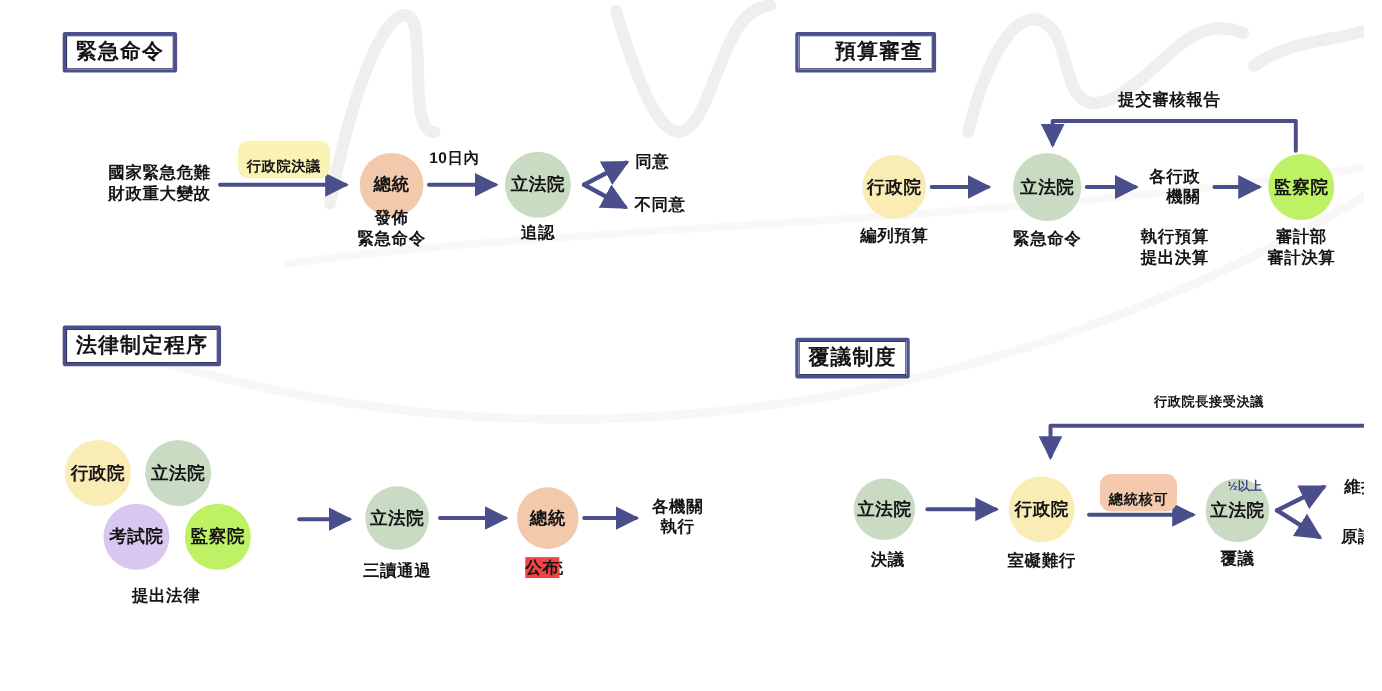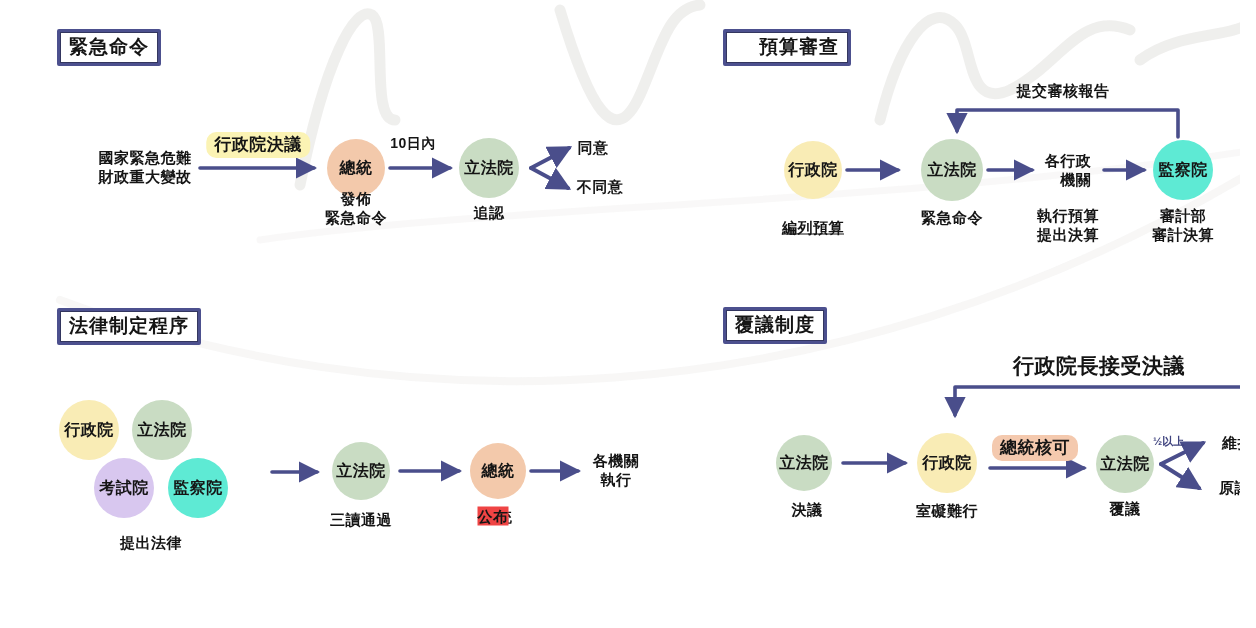--- a/index.html
+++ b/index.html
@@ -8,26 +8,26 @@
   svg.overlay{position:absolute;left:0;top:0;z-index:1;}
   .title-box{position:absolute;z-index:2;border:3px solid #4c508e;border-radius:2px;background:#fff;
     padding:2px 9px 3px;font-weight:bold;font-size:19px;letter-spacing:1px;color:#151515;
     box-shadow:inset 0 0 0 1px #33365f;}
   .circle{position:absolute;z-index:2;border-radius:50%;display:flex;align-items:center;justify-content:center;
     font-weight:bold;font-size:16px;color:#151515;transform:translate(-50%,-50%);letter-spacing:.5px;}
   .c-yellow{background:#f9ecb5;}
   .c-green{background:#c9dcc3;}
   .c-blue{background:#d3e7f8;}
   .c-purple{background:#d8c7ef;}
-  .c-red{background:#5eead4;}
+  .c-red{background:#bef264;}
   .c-peach{background:#f3c9ab;}
   .caption{position:absolute;z-index:2;font-weight:bold;font-size:15px;color:#151515;text-align:center;
     line-height:19px;white-space:nowrap;transform:translate(-50%,-50%);letter-spacing:.5px;}
-  .pill{position:absolute;z-index:2;font-weight:bold;font-size:17px;color:#151515;border-radius:10px;
-    padding:1px 8px 2px;transform:translate(-50%,-50%);white-space:nowrap;letter-spacing:.5px;}
+  .pill{position:absolute;z-index:2;font-weight:bold;font-size:13px;color:#151515;border-radius:10px;
+    padding:14px 8px 2px;transform:translate(-50%,-50%);white-space:nowrap;letter-spacing:.5px;}
   .pill-yellow{background:#fbf3b4;}
   .pill-peach{background:#f4c9ae;}
   .flow-label{position:absolute;z-index:2;font-weight:bold;font-size:14px;color:#151515;
     transform:translate(-50%,-50%);white-space:nowrap;letter-spacing:.5px;}
   .fraction-label{position:absolute;z-index:2;font-weight:bold;font-size:11px;color:#3f437f;white-space:nowrap;}
   .edge-text{position:absolute;z-index:2;font-weight:bold;font-size:15px;color:#151515;white-space:nowrap;
     transform:translateY(-50%);letter-spacing:.5px;}
 </style>
 </head>
 <body>
@@ -94,41 +94,41 @@
   <div class="caption" style="left:489px;top:212px;">追認</div>
 
   <div class="caption" style="left:593px;top:147px;">同意</div>
   <div class="caption" style="left:600px;top:186px;">不同意</div>
 
   <div class="title-box" style="left:723px;top:29px;padding-left:33px;">預算審查</div>
 
   <div class="flow-label" style="left:1063px;top:91px;font-size:15px;">提交審核報告</div>
 
   <div class="circle c-yellow" style="left:813px;top:170px;width:58px;height:58px;">行政院</div>
-  <div class="caption" style="left:813px;top:227px;text-decoration:underline;">編列預算</div>
+  <div class="caption" style="left:813px;top:215px;">編列預算</div>
 
   <div class="circle c-green" style="left:952px;top:170px;width:62px;height:62px;">立法院</div>
   <div class="caption" style="left:952px;top:217px;">緊急命令</div>
 
   <div class="caption" style="left:1068px;top:170px;text-align:right;">
     <div>各行政</div>
     <div>機關</div>
   </div>
   <div class="caption" style="left:1068px;top:225px;">
     <div>執行預算</div>
     <div>提出決算</div>
   </div>
 
   <div class="circle c-red" style="left:1183px;top:170px;width:60px;height:60px;">監察院</div>
   <div class="caption" style="left:1183px;top:225px;">
     <div>審計部</div>
     <div>審計決算</div>
   </div>
 
-  <div class="title-box" style="left:57px;top:308px;">法律制定程序</div>
+  <div class="title-box" style="left:57px;top:296px;">法律制定程序</div>
 
   <div class="circle c-yellow" style="left:89px;top:430px;width:60px;height:60px;">行政院</div>
   <div class="circle c-green" style="left:162px;top:430px;width:60px;height:60px;">立法院</div>
   <div class="circle c-purple" style="left:124px;top:488px;width:60px;height:60px;">考試院</div>
   <div class="circle c-red" style="left:198px;top:488px;width:60px;height:60px;">監察院</div>
   <div class="caption" style="left:151px;top:542px;">提出法律</div>
 
   <div class="circle c-green" style="left:361px;top:471px;width:58px;height:58px;">立法院</div>
   <div class="caption" style="left:361px;top:519px;">三讀通過</div>
 
@@ -136,31 +136,31 @@
   <div class="caption" style="left:497px;top:516px;">總統</div>
   <div class="caption" style="left:493px;top:516px;background:#ef4444;">公布</div>
 
   <div class="caption" style="left:616px;top:470px;">
     <div>各機關</div>
     <div>執行</div>
   </div>
 
   <div class="title-box" style="left:723px;top:307px;">覆議制度</div>
 
-  <div class="flow-label" style="left:1099px;top:366px;font-size:21px;font-family:Liberation Serif, serif;">行政院長接受決議</div>
+  <div class="flow-label" style="left:1099px;top:366px;font-size:12px;font-family:Liberation Serif, serif;">行政院長接受決議</div>
 
   <div class="circle c-green" style="left:804px;top:463px;width:56px;height:56px;">立法院</div>
   <div class="caption" style="left:807px;top:509px;">決議</div>
 
   <div class="circle c-yellow" style="left:947px;top:463px;width:60px;height:60px;">行政院</div>
   <div class="caption" style="left:947px;top:510px;">室礙難行</div>
 
   <div class="pill pill-peach" style="left:1035px;top:448px;">總統核可</div>
 
   <div class="circle c-green" style="left:1125px;top:464px;width:58px;height:58px;">立法院</div>
   <div class="caption" style="left:1125px;top:508px;">覆議</div>
 
-  <div class="fraction-label" style="left:1153px;top:434px;">½以上</div>
+  <div class="fraction-label" style="left:1116px;top:434px;">½以上</div>
 
   <div class="edge-text" style="left:1222px;top:443px;">維持原議</div>
   <div class="edge-text" style="left:1219px;top:488px;">原議失效</div>
 
 </div>
 
 </body></html>

